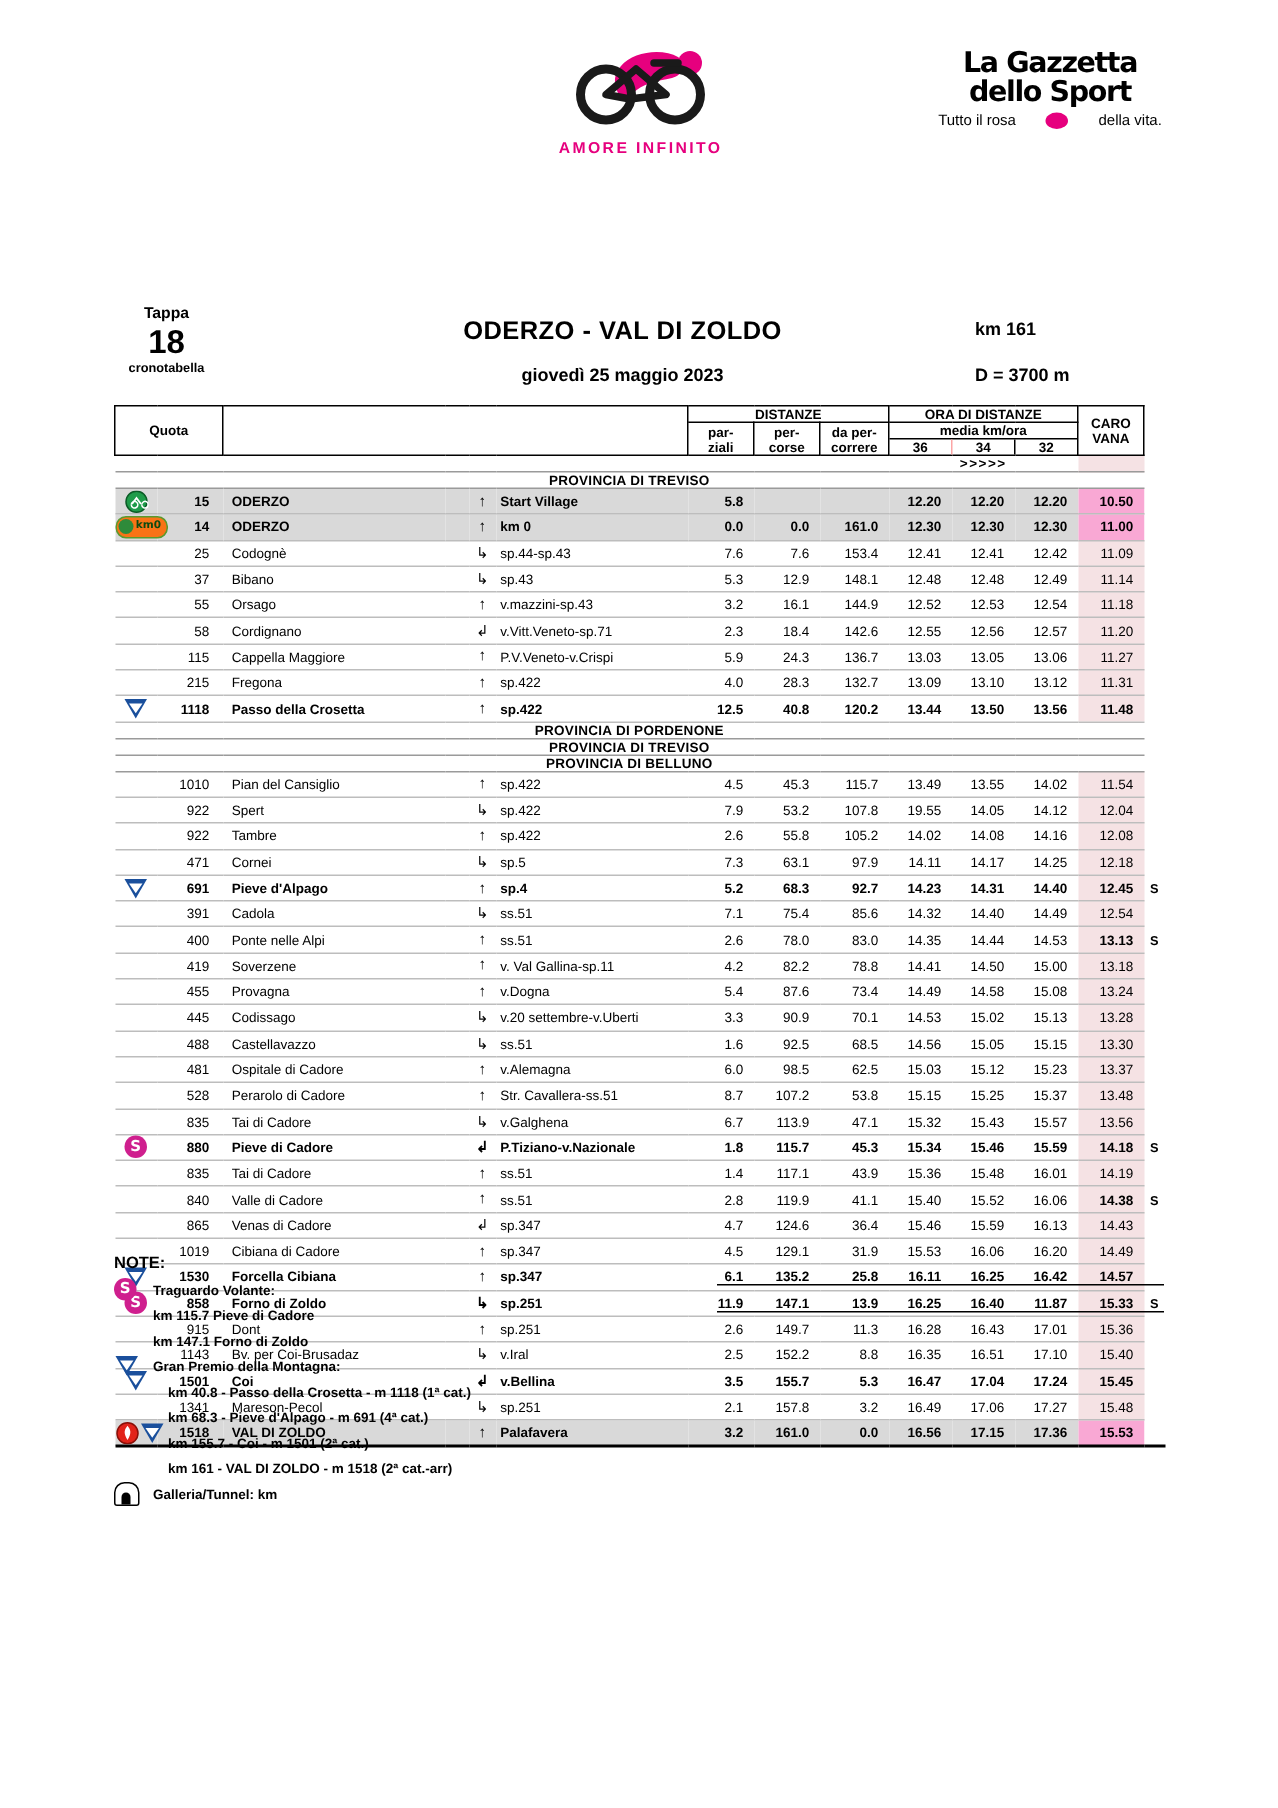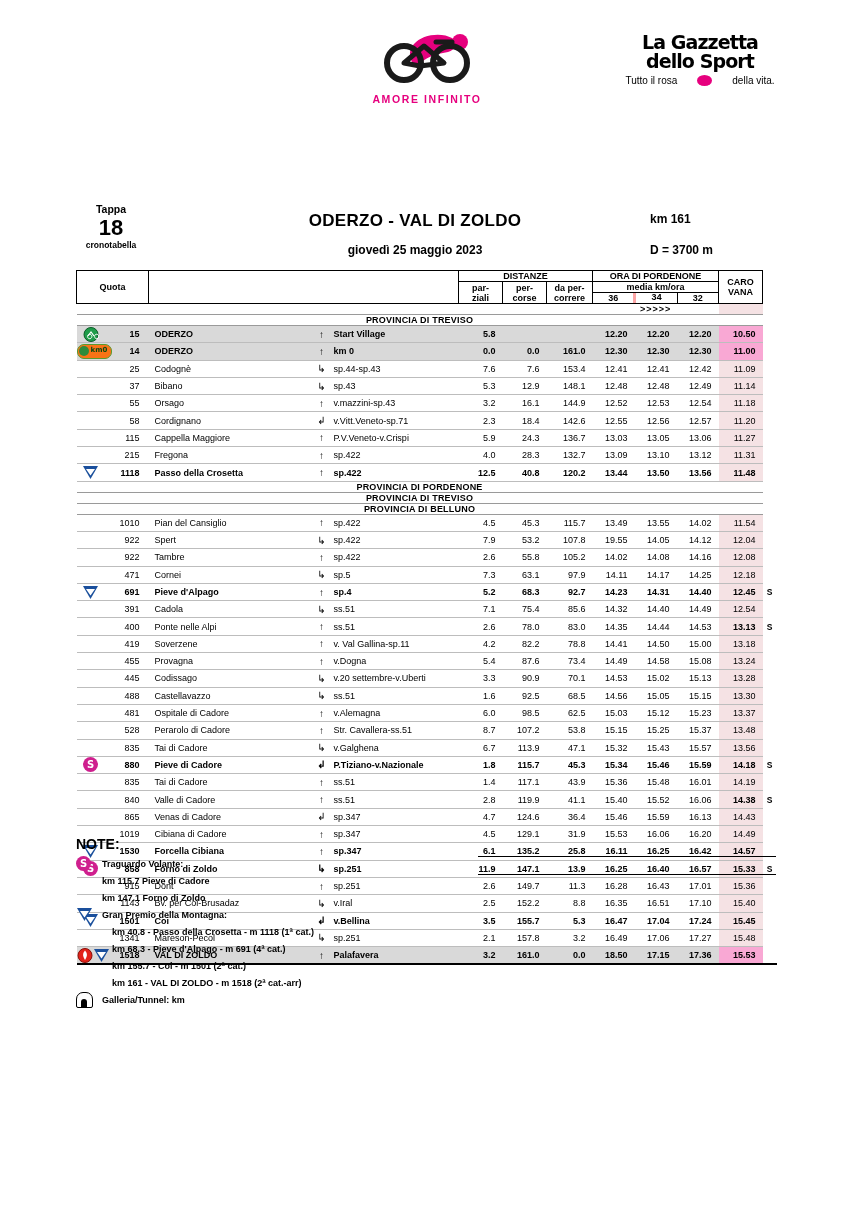--- a/index.html
+++ b/index.html
@@ -75,21 +75,21 @@
   
   .ico-cell{text-align:center;vertical-align:middle;line-height:0;}
   .ic{display:inline-block;vertical-align:middle;}
   .ic-gpm{width:17px;height:15px;}
   .ic-sprint{width:15px;height:15px;border-radius:50%;background:#cf1f8e;color:#fff;font-weight:bold;font-size:10px;line-height:15px;text-align:center;font-family:"DejaVu Sans",sans-serif;}
   .ic-km0{display:inline-block;height:13px;border-radius:7px;background:#f97316;border:1px solid #5a9a2e;color:#0b4a10;font-size:7px;font-weight:bold;line-height:11px;padding:0 4px 0 13px;position:relative;font-family:"DejaVu Sans",sans-serif;}
   .ic-km0::before{content:"";position:absolute;left:1px;top:1px;width:10px;height:10px;border-radius:50%;background:#2e8b3a;}
 
   
   .notes{position:absolute;left:76px;top:836px;width:700px;}
-  .notes-title{font-size:14px;font-weight:bold;margin-bottom:3px;}
+  .notes-title{font-size:11px;font-weight:bold;margin-bottom:3px;}
   .note-row{display:flex;align-items:center;min-height:17px;}
   .note-ico{width:26px;flex:0 0 26px;display:flex;align-items:center;justify-content:flex-start;}
   .note-txt{font-size:9px;font-weight:bold;}
   .note-indent{padding-left:26px;}
   .note-tunnel{width:15px;height:14px;border:1.5px solid #000;border-radius:7px 7px 2px 2px;position:relative;}
   .note-tunnel::after{content:"";position:absolute;left:3.5px;bottom:0;width:6px;height:8px;border-radius:4px 4px 0 0;background:#000;}
   .note-cross{width:16px;height:14px;position:relative;}
 
   
   .rule{position:absolute;background:#000;height:1px;}
@@ -147,33 +147,33 @@
         <col class="c-t34">
         <col class="c-t32">
       <col class="c-carv">
         <col class="c-s">
     </colgroup>
     <tbody id="table-body">
         <tr class="hdr">
           <td rowspan="2" colspan="2">Quota</td>
           <td rowspan="2" colspan="4"></td>
           <td colspan="3">DISTANZE</td>
-          <td colspan="3">ORA DI PORDENONE</td>
+          <td colspan="3">ORA DI DISTANZE</td>
           <td rowspan="2">CARO<br>VANA</td>
           <td rowspan="2" style="border:none;"></td>
         </tr>
         <tr class="hdr">
           <td>par-<br>ziali</td>
           <td>per-<br>corse</td>
           <td>da per-<br>correre</td>
           <td colspan="3" style="padding:0;">
             <div style="border-bottom:1px solid #000;">media km/ora</div>
             <div style="display:flex;">
               <div style="flex:1;">36</div>
-              <div style="flex:1;border-left:3px solid #fca5a5;border-right:1px solid #000;font-family:Liberation Mono, monospace;">34</div>
+              <div style="flex:1;border-left:1px solid #fca5a5;border-right:1px solid #000;">34</div>
               <div style="flex:1;">32</div>
             </div>
           </td>
         </tr>
         <tr class="arrows-row">
           <td colspan="9" style="border-bottom:1px solid #9a9a9a;"></td>
           <td colspan="3" style="border-bottom:1px solid #9a9a9a;text-align:center;">&gt;&gt;&gt;&gt;&gt;</td>
           <td style="background:#f5e2e4;border-bottom:1px solid #9a9a9a;"></td>
           <td></td>
         </tr>
@@ -675,21 +675,21 @@
           <td class="quota">858</td>
           <td class="place">Forno di Zoldo</td>
           <td></td>
           <td class="arrow">↳</td>
           <td class="road">sp.251</td>
           <td class="num">11.9</td>
           <td class="num">147.1</td>
           <td class="num">13.9</td>
           <td class="num">16.25</td>
           <td class="num">16.40</td>
-          <td class="num">16.57</td>
+          <td class="num">11.87</td>
           <td class="carv">15.33</td>
           <td class="sflag">S</td>
         </tr>
         <tr class="r">
           <td class="ico-cell"></td>
           <td class="quota">915</td>
           <td class="place">Dont</td>
           <td></td>
           <td class="arrow">↑</td>
           <td class="road">sp.251</td>
@@ -762,21 +762,21 @@
                 <path d="M4 4 H13 L8.5 10.5 Z" fill="#ffffff"></path>
               </svg></span></td>
           <td class="quota">1518</td>
           <td class="place">VAL DI ZOLDO</td>
           <td></td>
           <td class="arrow">↑</td>
           <td class="road">Palafavera</td>
           <td class="num">3.2</td>
           <td class="num">161.0</td>
           <td class="num">0.0</td>
-          <td class="num">18.50</td>
+          <td class="num">16.56</td>
           <td class="num">17.15</td>
           <td class="num">17.36</td>
           <td class="carv">15.53</td>
           <td class="sflag"></td>
         </tr>
       </tbody>
   </table>
 
   <div class="notes">
     <div class="notes-title">NOTE:</div>

